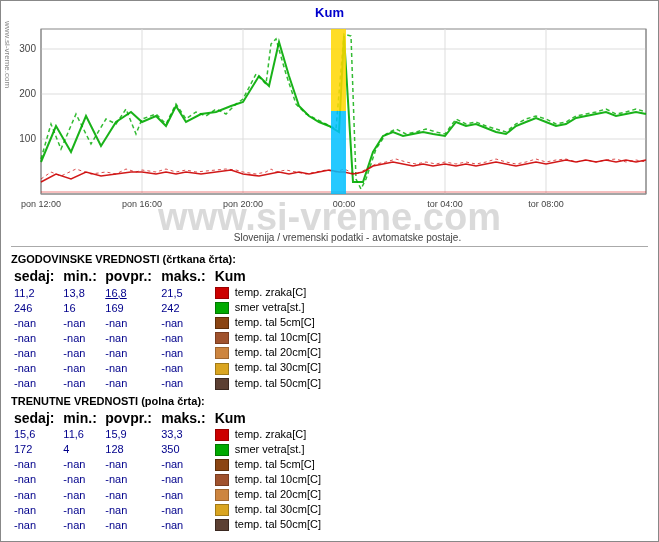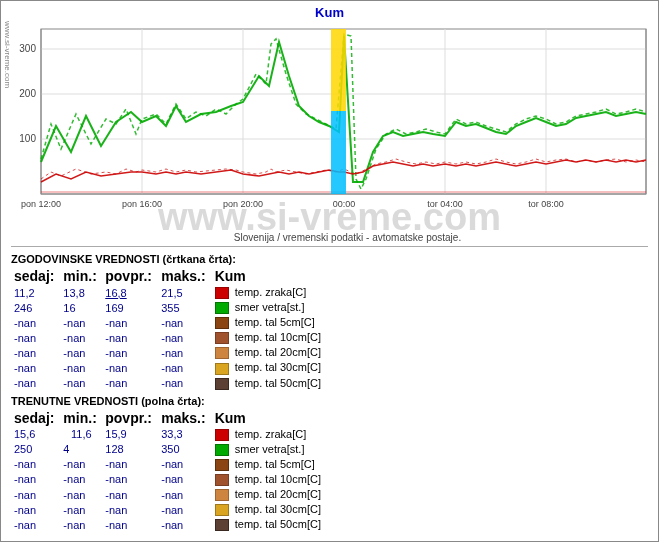--- a/index.html
+++ b/index.html
@@ -188,21 +188,21 @@
               <td style="color:#00008b;margin-left:44px;">21,5</td>
               <td style="color:#000;">
                 <span class="legend-box" style="background:#cc0000; border-color:#990000;"></span>
                 temp. zraka[C]
               </td>
             </tr>
             <tr>
               <td style="color:#00008b;">246</td>
               <td style="color:#00008b;">16</td>
               <td style="color:#00008b;">169</td>
-              <td style="color:#00008b;">355</td>
+              <td style="color:#00008b;">242</td>
               <td style="color:#000;">
                 <span class="legend-box" style="background:#00aa00; border-color:#007700;"></span>
                 smer vetra[st.]
               </td>
             </tr>
             <tr>
               <td style="color:#00008b;">-nan</td>
               <td style="color:#00008b;">-nan</td>
               <td style="color:#00008b;">-nan</td>
               <td style="color:#00008b;">-nan</td>
@@ -266,30 +266,30 @@
             <tbody>
                 <tr class="row-header">
               <td>sedaj:</td>
               <td>min.:</td>
               <td>povpr.:</td>
               <td>maks.:</td>
               <td class="kum-col">Kum</td>
             </tr>
             <tr>
               <td style="color:#00008b;">15,6</td>
-              <td style="color:#00008b;text-align:center;">11,6</td>
+              <td style="color:#00008b;">11,6</td>
               <td style="color:#00008b;">15,9</td>
               <td style="color:#00008b;">33,3</td>
               <td style="color:#000;">
                 <span class="legend-box" style="background:#cc0000; border-color:#990000;"></span>
                 temp. zraka[C]
               </td>
             </tr>
             <tr>
-              <td style="color:#00008b;">250</td>
+              <td style="color:#00008b;">172</td>
               <td style="color:#00008b;">4</td>
               <td style="color:#00008b;">128</td>
               <td style="color:#00008b;">350</td>
               <td style="color:#000;">
                 <span class="legend-box" style="background:#00aa00; border-color:#007700;"></span>
                 smer vetra[st.]
               </td>
             </tr>
             <tr>
               <td style="color:#00008b;">-nan</td>

